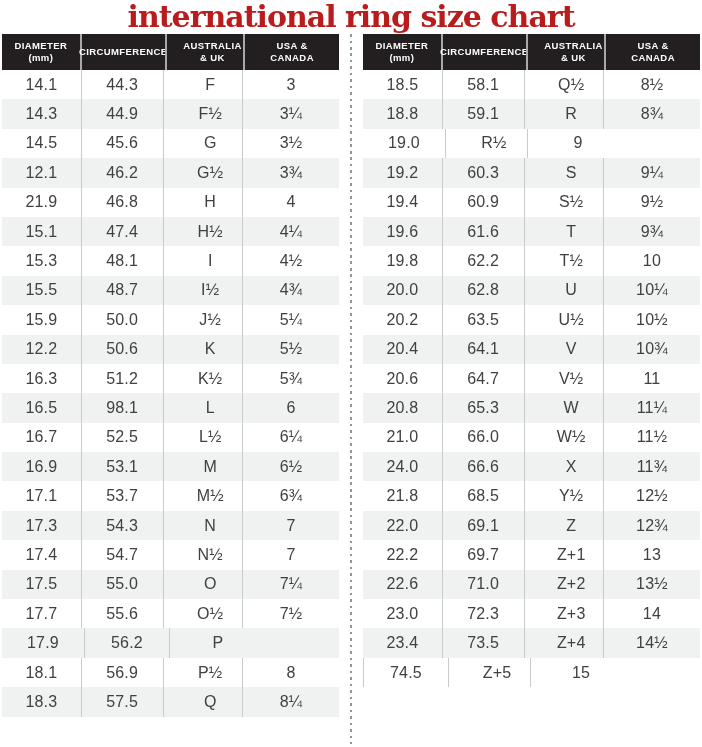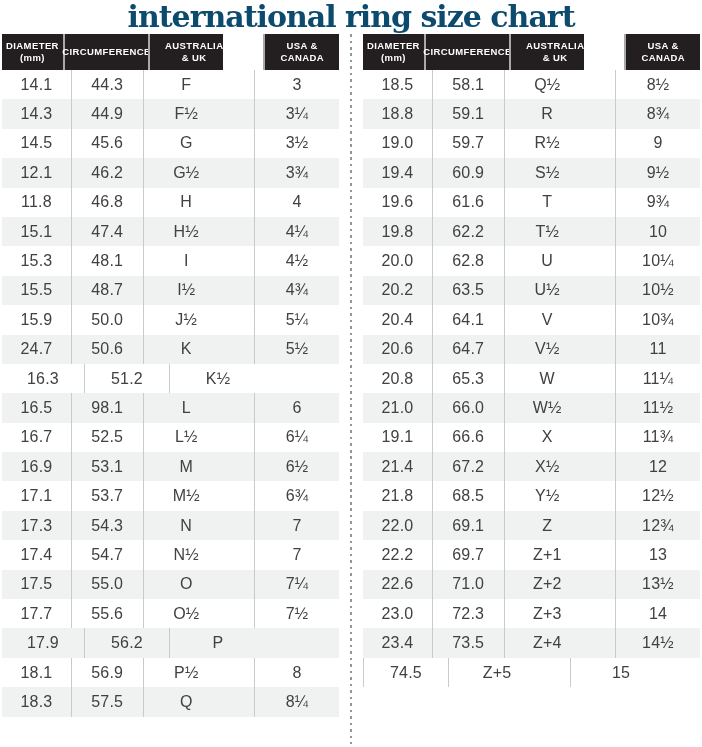--- a/index.html
+++ b/index.html
@@ -14,21 +14,21 @@
   .title {
     margin: 0;
     padding-top: 1px;
     height: 33px;
     line-height: 32px;
     text-align: center;
     font-family: "DejaVu Serif", serif;
     font-weight: 700;
     font-size: 30px;
     letter-spacing: -1px;
-    color: #0c4a6e;
+    color: #b91c1c;
     border-radius: 13px;
   }
   .tables {
     display: flex;
     align-items: flex-start;
     padding-left: 2px;
   }
   .rtable { width: 337px; }
   .thead { display: flex; height: 36px; }
   .hcell {
@@ -42,21 +42,21 @@
     white-space: pre-line;
     line-height: 12px;
     display: flex;
     align-items: center;
     justify-content: center;
   }
   .hcell.h1, .hcell.h2, .hcell.h3 { border-left: 2px solid #a7a9ac; }
   .c0, .h0 { width: 82px; }
   .c1, .h1 { width: 85px; }
   .c2, .h2 { width: 82px; padding-left: 15px; }
-  .c3, .h3 { width: 101px; margin-left: 40px; }
+  .c3, .h3 { width: 101px; }
   .tbody { }
   .trow { display: flex; height: 29.4px; }
   .trow:nth-child(even) { background: #f0f1f1; }
   .cell {
     box-sizing: border-box;
     display: flex;
     align-items: center;
     justify-content: center;
     font-size: 16px;
     color: #414042;
@@ -115,21 +115,21 @@
             <div class="cell c2">G</div>
             <div class="cell c3">3½</div>
           </div>
           <div class="trow">
             <div class="cell c0">12.1</div>
             <div class="cell c1">46.2</div>
             <div class="cell c2">G½</div>
             <div class="cell c3">3¾</div>
           </div>
           <div class="trow">
-            <div class="cell c0">11.8</div>
+            <div class="cell c0">21.9</div>
             <div class="cell c1">46.8</div>
             <div class="cell c2">H</div>
             <div class="cell c3">4</div>
           </div>
           <div class="trow">
             <div class="cell c0">15.1</div>
             <div class="cell c1">47.4</div>
             <div class="cell c2">H½</div>
             <div class="cell c3">4¼</div>
           </div>
@@ -145,29 +145,30 @@
             <div class="cell c2">I½</div>
             <div class="cell c3">4¾</div>
           </div>
           <div class="trow">
             <div class="cell c0">15.9</div>
             <div class="cell c1">50.0</div>
             <div class="cell c2">J½</div>
             <div class="cell c3">5¼</div>
           </div>
           <div class="trow">
-            <div class="cell c0">24.7</div>
+            <div class="cell c0">12.2</div>
             <div class="cell c1">50.6</div>
             <div class="cell c2">K</div>
             <div class="cell c3">5½</div>
           </div>
           <div class="trow">
             <div class="cell c0">16.3</div>
             <div class="cell c1">51.2</div>
             <div class="cell c2">K½</div>
+            <div class="cell c3">5¾</div>
           </div>
           <div class="trow">
             <div class="cell c0">16.5</div>
             <div class="cell c1">98.1</div>
             <div class="cell c2">L</div>
             <div class="cell c3">6</div>
           </div>
           <div class="trow">
             <div class="cell c0">16.7</div>
             <div class="cell c1">52.5</div>
@@ -250,23 +251,28 @@
             <div class="cell c3">8½</div>
           </div>
           <div class="trow">
             <div class="cell c0">18.8</div>
             <div class="cell c1">59.1</div>
             <div class="cell c2">R</div>
             <div class="cell c3">8¾</div>
           </div>
           <div class="trow">
             <div class="cell c0">19.0</div>
-            <div class="cell c1">59.7</div>
             <div class="cell c2">R½</div>
             <div class="cell c3">9</div>
+          </div>
+          <div class="trow">
+            <div class="cell c0">19.2</div>
+            <div class="cell c1">60.3</div>
+            <div class="cell c2">S</div>
+            <div class="cell c3">9¼</div>
           </div>
           <div class="trow">
             <div class="cell c0">19.4</div>
             <div class="cell c1">60.9</div>
             <div class="cell c2">S½</div>
             <div class="cell c3">9½</div>
           </div>
           <div class="trow">
             <div class="cell c0">19.6</div>
             <div class="cell c1">61.6</div>
@@ -309,30 +315,24 @@
             <div class="cell c2">W</div>
             <div class="cell c3">11¼</div>
           </div>
           <div class="trow">
             <div class="cell c0">21.0</div>
             <div class="cell c1">66.0</div>
             <div class="cell c2">W½</div>
             <div class="cell c3">11½</div>
           </div>
           <div class="trow">
-            <div class="cell c0">19.1</div>
+            <div class="cell c0">24.0</div>
             <div class="cell c1">66.6</div>
             <div class="cell c2">X</div>
             <div class="cell c3">11¾</div>
-          </div>
-          <div class="trow">
-            <div class="cell c0">21.4</div>
-            <div class="cell c1">67.2</div>
-            <div class="cell c2">X½</div>
-            <div class="cell c3">12</div>
           </div>
           <div class="trow">
             <div class="cell c0">21.8</div>
             <div class="cell c1">68.5</div>
             <div class="cell c2">Y½</div>
             <div class="cell c3">12½</div>
           </div>
           <div class="trow">
             <div class="cell c0">22.0</div>
             <div class="cell c1">69.1</div>

